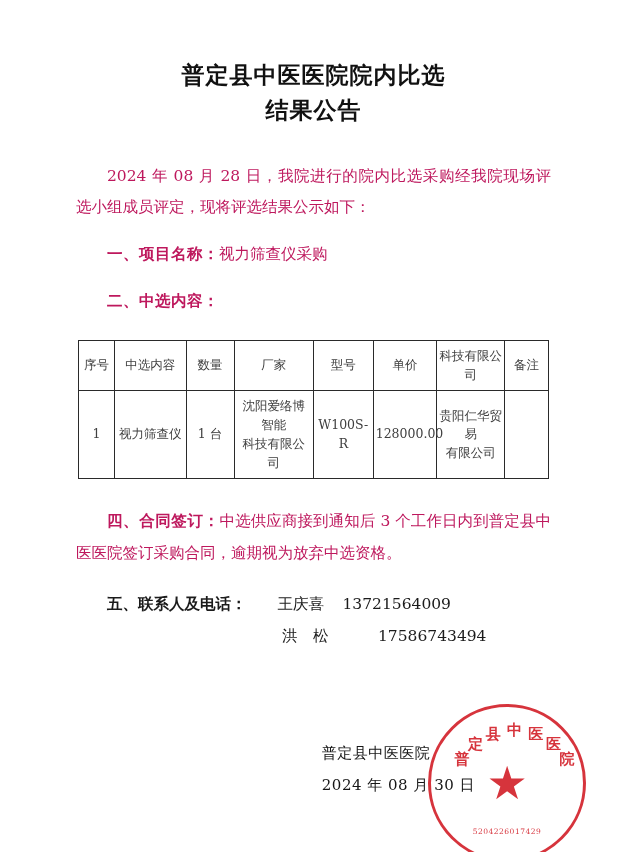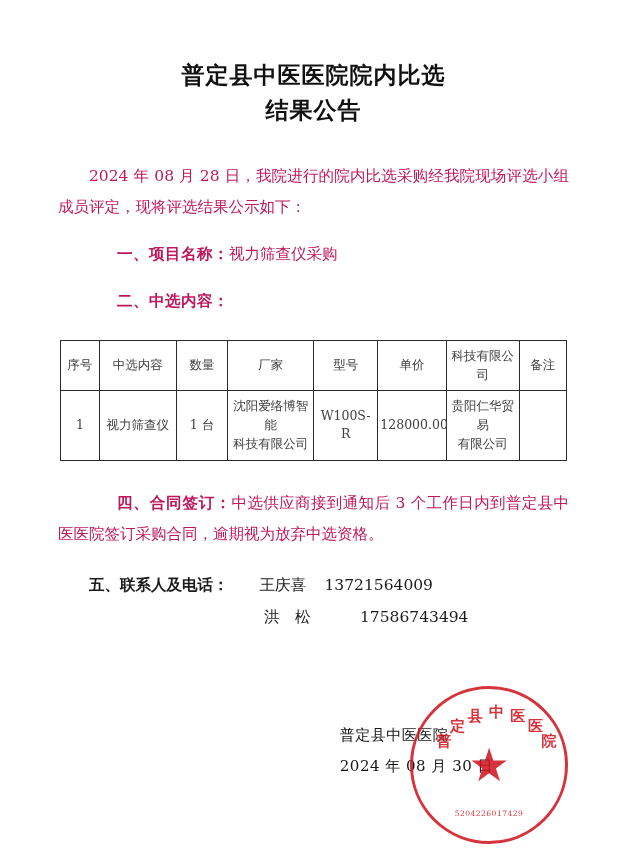--- a/index.html
+++ b/index.html
@@ -13,21 +13,21 @@
     position: relative;
     font-family: "DejaVu Serif", "Liberation Serif", serif;
     color: #1b1b1b;
     overflow: hidden;
   }
   .page {
     position: relative;
     width: 627px;
     height: 852px;
     box-sizing: border-box;
-    padding: 0 58px;
+    padding: 0 76px;
   }
 
   
   .title {
     text-align: center;
     font-size: 23px;
     font-weight: bold;
     letter-spacing: 1px;
     line-height: 1.45;
     color: #111;
@@ -50,21 +50,20 @@
     margin-top: 34px;
     text-indent: 2em;
   }
   .clause {
     margin-top: 14px;
     text-indent: 2em;
   }
   .clause .lbl {
     font-weight: bold;
     letter-spacing: 0.5px;
-    margin-left: 28px;
   }
 
   
   .table-wrap {
     margin-top: 22px;
     padding: 0 2px;
   }
   table.bid {
     width: 100%;
     border-collapse: collapse;

